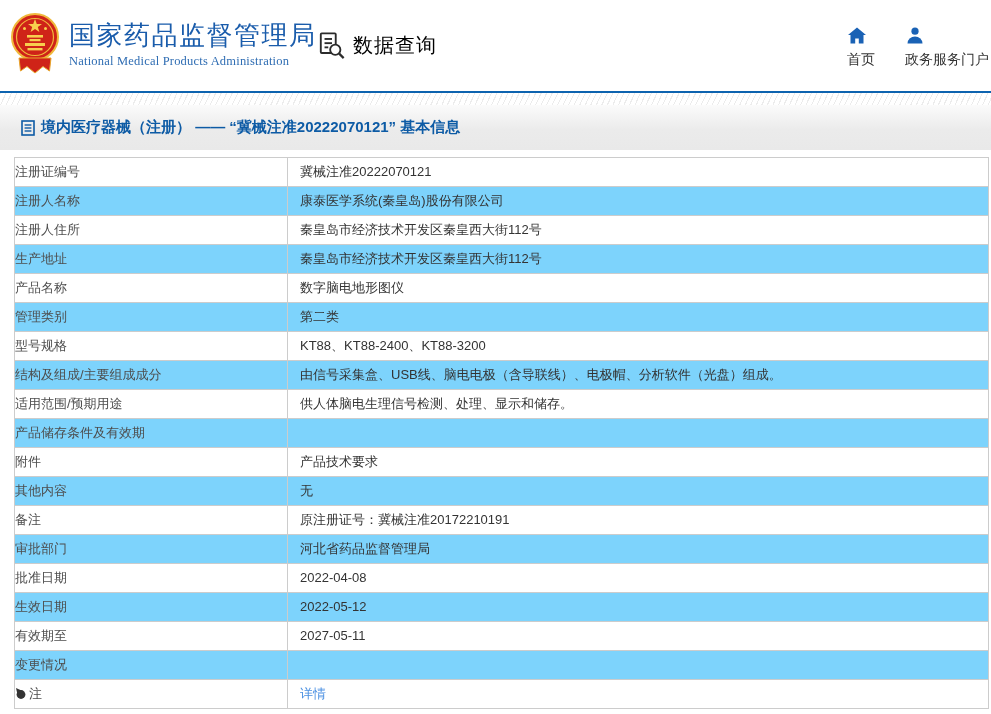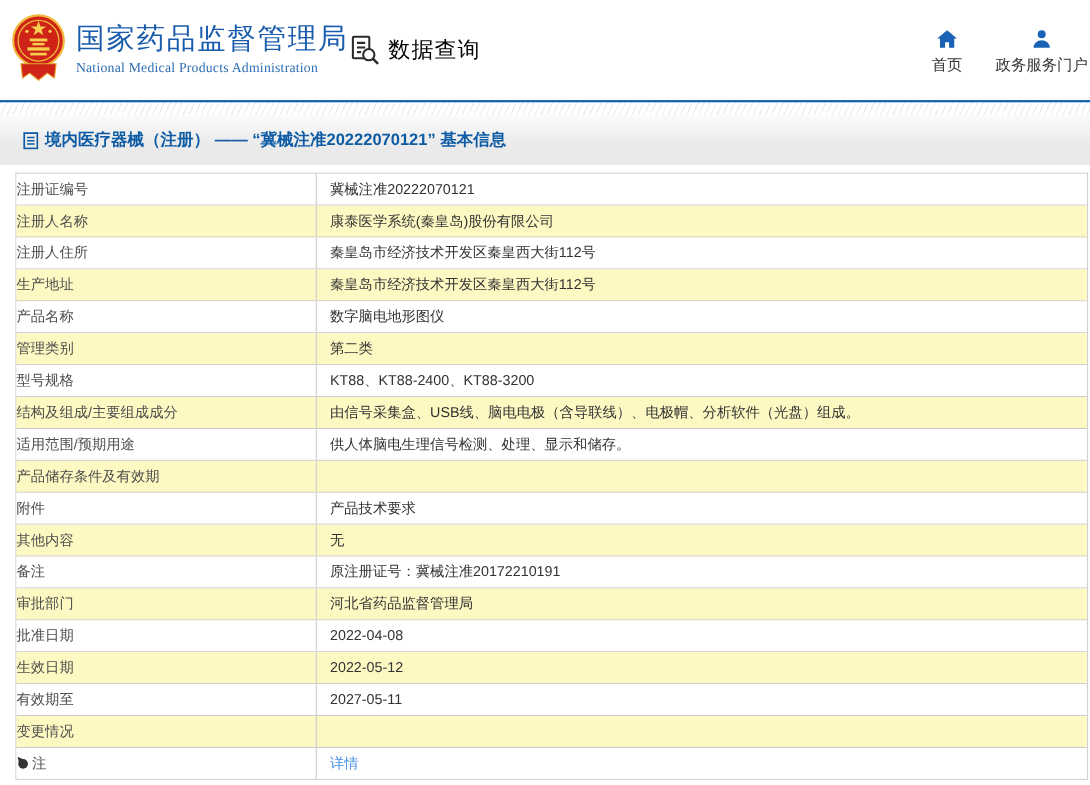--- a/index.html
+++ b/index.html
@@ -12,40 +12,40 @@
   .emblem { width:50px; height:68px; }
   .org-names { margin-left:9px; }
   .org-zh { font-size:26px; font-weight:normal; color:#1a5cab; letter-spacing:1.5px; line-height:1.15; }
   .org-en { font-size:12.5px; color:#2f6db3; margin-top:3px; letter-spacing:.2px;font-family:Liberation Serif, serif; }
 
   .data-query { position:absolute; left:318px; top:31px; display:flex; align-items:center; }
   .dq-icon { width:28px; height:29px; }
   .dq-label { font-size:20px; color:#000000; margin-left:7px; letter-spacing:1px; }
 
   .top-nav { position:absolute; right:2px; top:27px; display:flex; gap:30px; }
-  .nav-item { display:flex; flex-direction:column; align-items:center; cursor:pointer; }
+  .nav-item { display:flex; flex-direction:column; cursor:pointer; }
   .nav-item svg { height:17px; }
   .nav-label { margin-top:7px; font-size:14px; color:#333; }
 
   
   .hatch { height:12px;
     background:repeating-linear-gradient(115deg,#ececec 0 1px,#ffffff 1px 5px); }
 
   
   .title-bar { height:45px; display:flex; align-items:center; padding-left:21px;
     background:linear-gradient(180deg,#fbfbfb 0%,#ebebeb 55%,#e9e9e9 100%); }
   .title-icon { width:14px; height:16px; flex:0 0 auto; }
   .page-title { margin-left:6px; font-size:15px; font-weight:bold; color:#0d5ba5; }
 
   
   .content { margin:7px 0 0 14px; }
   .dtable { width:975px; border:1px solid #ccc; background:#fff; }
   .trow { display:flex; border-bottom:1px solid #ccc; background:#fff; }
   .trow:last-child { border-bottom:none; }
-  .trow.alt { background:#fef9c3; }
+  .trow.alt { background:#7dd3fc; }
   .tlabel { width:273px; flex:0 0 273px; border-right:1px solid #ccc;
     display:flex; align-items:center; gap:3px;
     padding-right:12px; font-size:13px; color:#4d4d4d; min-height:28px; line-height:28px; }
   .tvalue { flex:1; padding-left:12px; font-size:13px; color:#333; min-height:28px; line-height:28px; }
   .tvalue .link { color:#4a90e2; cursor:pointer; }
   .note-ic { display:inline-flex; align-items:center; }
 </style>
 </head>
 <body>
 

